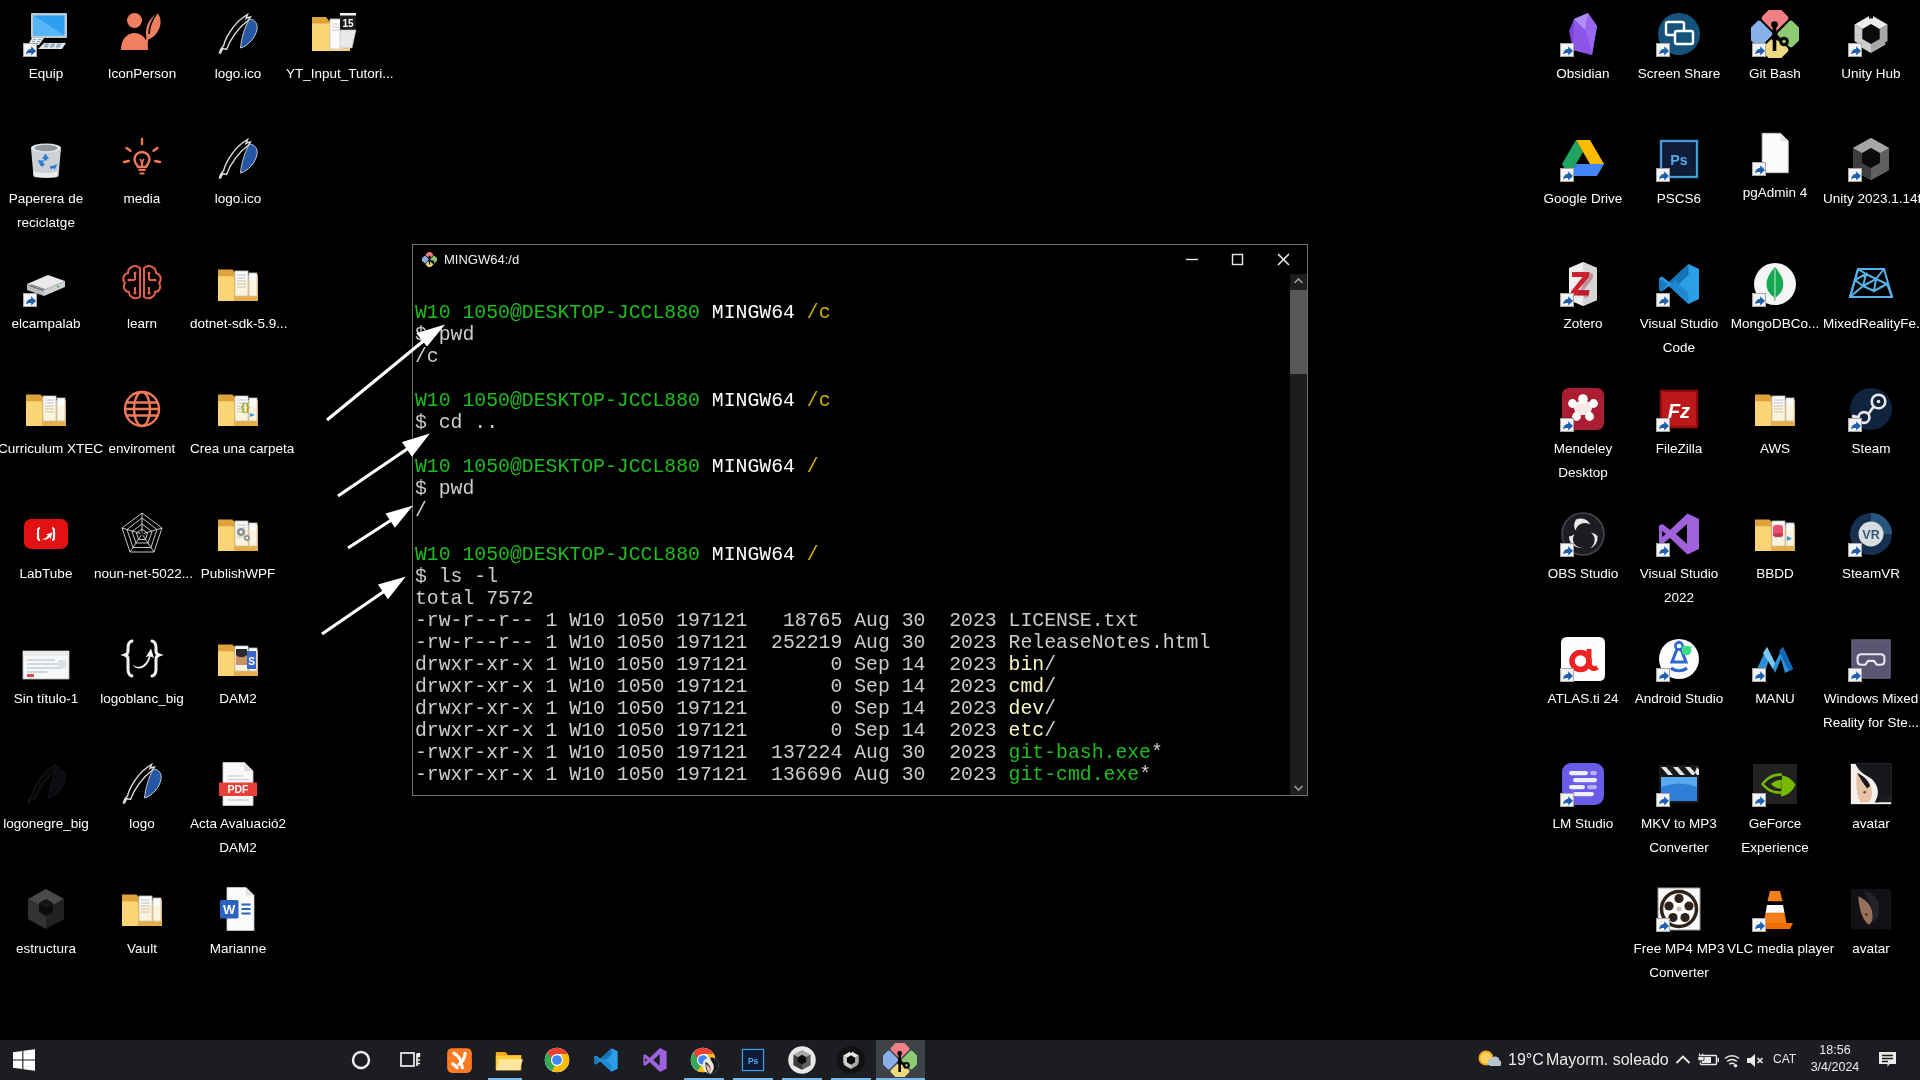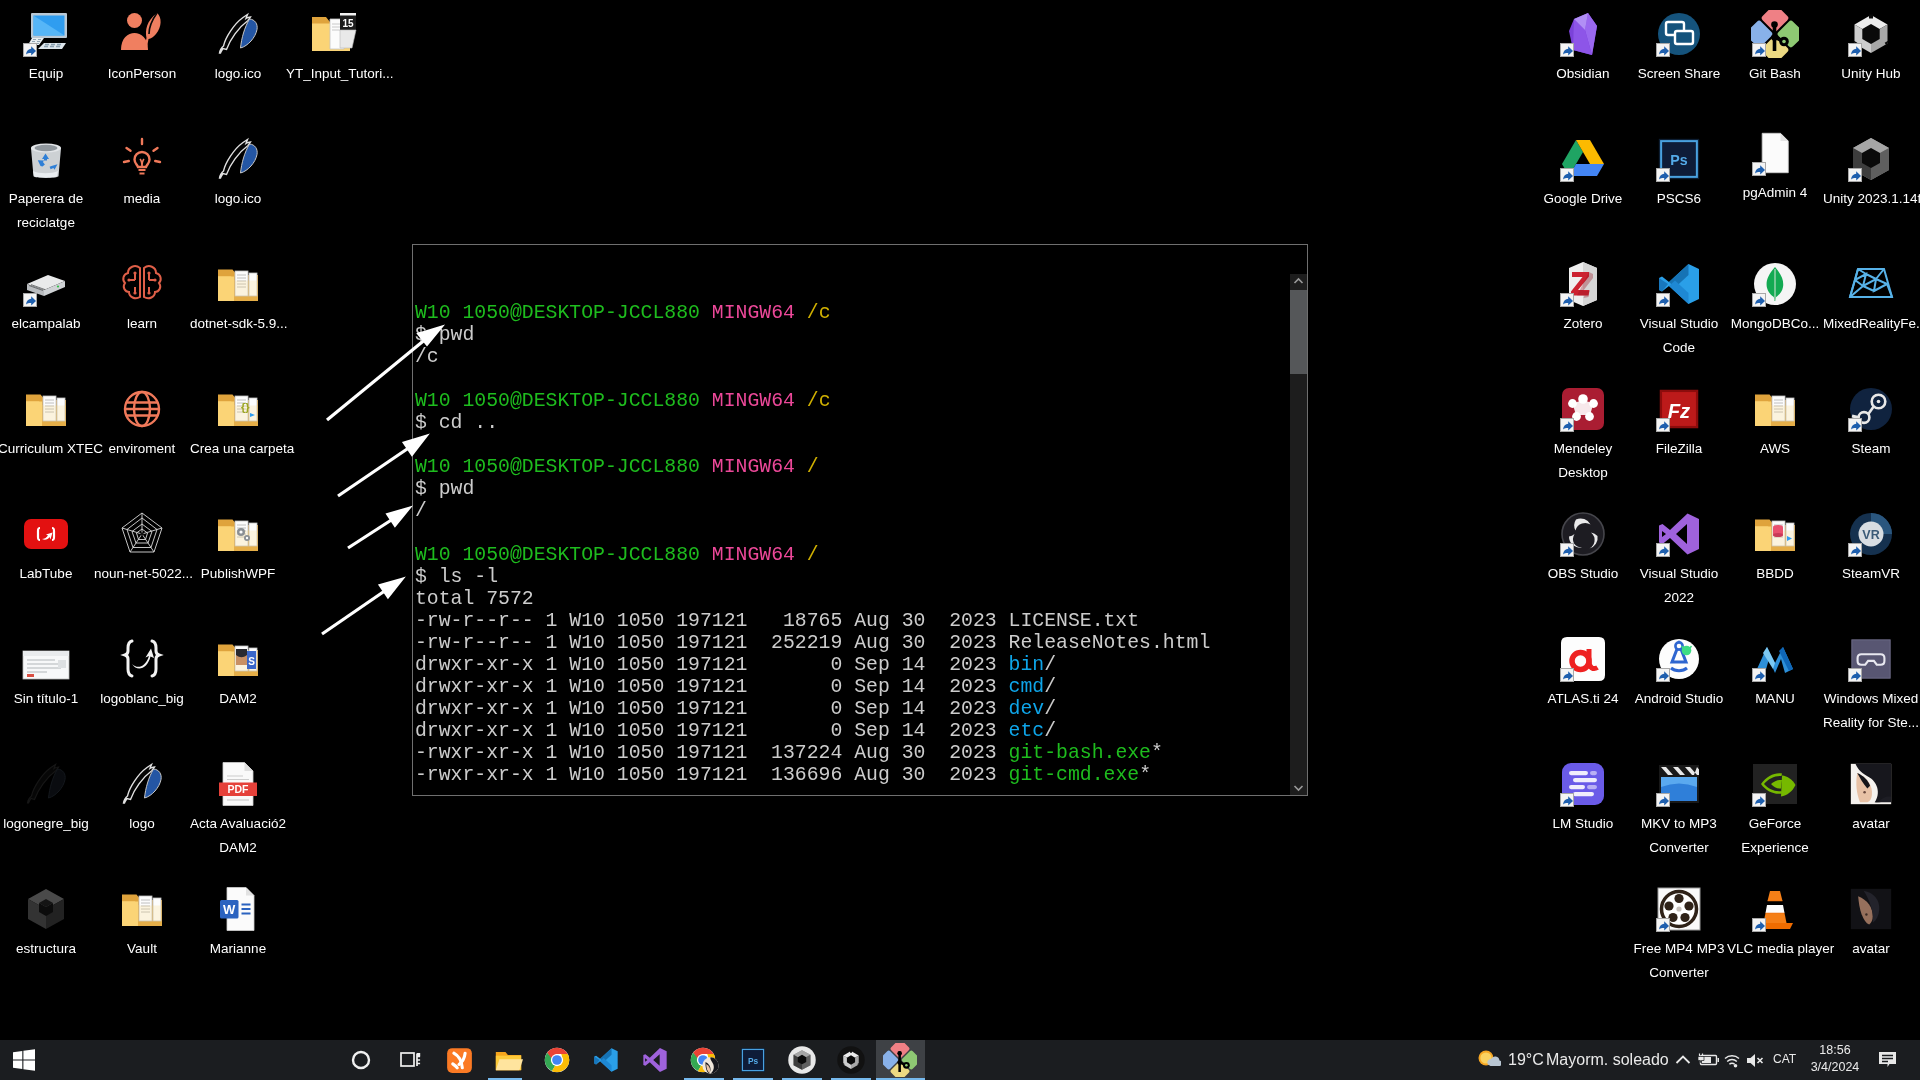--- a/index.html
+++ b/index.html
@@ -11,21 +11,21 @@
   .lb { margin-top:4px; font-size:13.5px; line-height:24px;
         text-shadow:1px 1px 2px rgba(0,0,0,.9); white-space:nowrap; }
   
   
   #term { position:absolute; left:412px; top:244px; width:896px; height:552px;
           background:#000; border:1px solid #6f6f6f; }
   #tbar { position:absolute; left:0; top:0; right:0; height:29px; }
   #ttl  { position:absolute; left:31px; top:7px; color:#f0f0f0; font-size:13px; }
   #pre  { position:absolute; left:2px; top:57px; font-family:"Liberation Mono",monospace;
           font-size:19.8px; line-height:22px; color:#cccccc; white-space:pre; }
-  .g { color:#1ebc1e; } .m { color:#ec4899; } .y { color:#d0b000; } .b { color:#0ea5e9;margin-top:12px; }
+  .g { color:#1ebc1e; } .m { color:#ffffff; } .y { color:#d0b000; } .b { color:#fef9c3;margin-top:12px; }
   
   #sb { position:absolute; right:0; top:29px; width:17px; height:521px; background:#1d1d1d; }
   #sbthumb { position:absolute; left:0px; top:16px; width:17px; height:84px; background:#555759; }
   
   #tb { position:absolute; left:0; top:1040px; width:1920px; height:40px; background:#1b1d20; }
   #search { position:absolute; left:48px; top:1px; width:290px; height:37px;
             background:#2d2f32; border:1px solid #888a8c; color:#cfcfcf; font-size:15px; }
   #search span { position:absolute; left:41px; top:9px; }
   .ul { position:absolute; top:38px; height:2px; background:#76b9ed; }
   .tray { position:absolute; color:#eaeaea; font-size:16px; }
@@ -416,20 +416,40 @@
   <path d="M7.2 11.4 a21 21 0 0 0 8.3 31.6 l8.8 -15.3 a10.5 10.5 0 0 1 -8.3 -5.1z" fill="#34a853"></path>
   <path d="M15.5 43 a21 21 0 0 0 26.7 -29.5 H31.5 a10.5 10.5 0 0 1 1.7 13z" fill="#fbbc05"></path>
   <path d="M42.2 13.5 a21 21 0 0 1 -26.7 29.5 l8.8 -15.3 a10.5 10.5 0 0 0 7.2 -14.2z" fill="#fbbc05"></path>
   <circle cx="24" cy="24" r="10.5" fill="#fff"></circle>
   <circle cx="24" cy="24" r="8.3" fill="#4285f4"></circle>
 </symbol>
 </defs>
   </svg>
 
 <div id="term">
+  <div id="tbar">
+    <svg width="15" height="15" style="position:absolute;left:9px;top:7px" viewBox="0 0 48 48">
+      <g transform="rotate(45 24 24)">
+        <rect x="4" y="4" width="19" height="19" rx="3" fill="#e97e81"></rect>
+        <rect x="25" y="4" width="19" height="19" rx="3" fill="#8cc973"></rect>
+        <rect x="4" y="25" width="19" height="19" rx="3" fill="#86aee8"></rect>
+        <rect x="25" y="25" width="19" height="19" rx="3" fill="#ead880"></rect>
+      </g>
+      <path d="M24 14 L24 40 M24 26 L33 31" stroke="#000" stroke-width="4" fill="none"></path>
+      <circle cx="24" cy="16" r="4" fill="#000"></circle>
+        <circle cx="24" cy="28" r="4" fill="#000"></circle>
+      <circle cx="34" cy="32" r="4.5" fill="#000"></circle>
+    </svg>
+    <div id="ttl">MINGW64:/d</div>
+    <svg width="300" height="29" style="position:absolute;right:0;top:0">
+      <path d="M179 14.5 h12" stroke="#e8e8e8" stroke-width="1.4"></path>
+      <rect x="225.5" y="9.5" width="10" height="10" fill="none" stroke="#e8e8e8" stroke-width="1.4"></rect>
+      <path d="M271 9 l11 11 M282 9 l-11 11" stroke="#e8e8e8" stroke-width="1.6"></path>
+    </svg>
+  </div>
   <div id="sb">
     <svg width="17" height="521">
       <path d="M4.5 9 l4 -4 l4 4" stroke="#9a9a9a" stroke-width="1.6" fill="none"></path>
       <path d="M4.5 512 l4 4 l4 -4" stroke="#9a9a9a" stroke-width="1.6" fill="none"></path>
     </svg>
     <div id="sbthumb"></div>
   </div>
   <div id="pre"><span class="g">W10 1050@DESKTOP-JCCL880</span> <span class="m">MINGW64</span> <span class="y">/c</span>
 $ pwd
 /c

